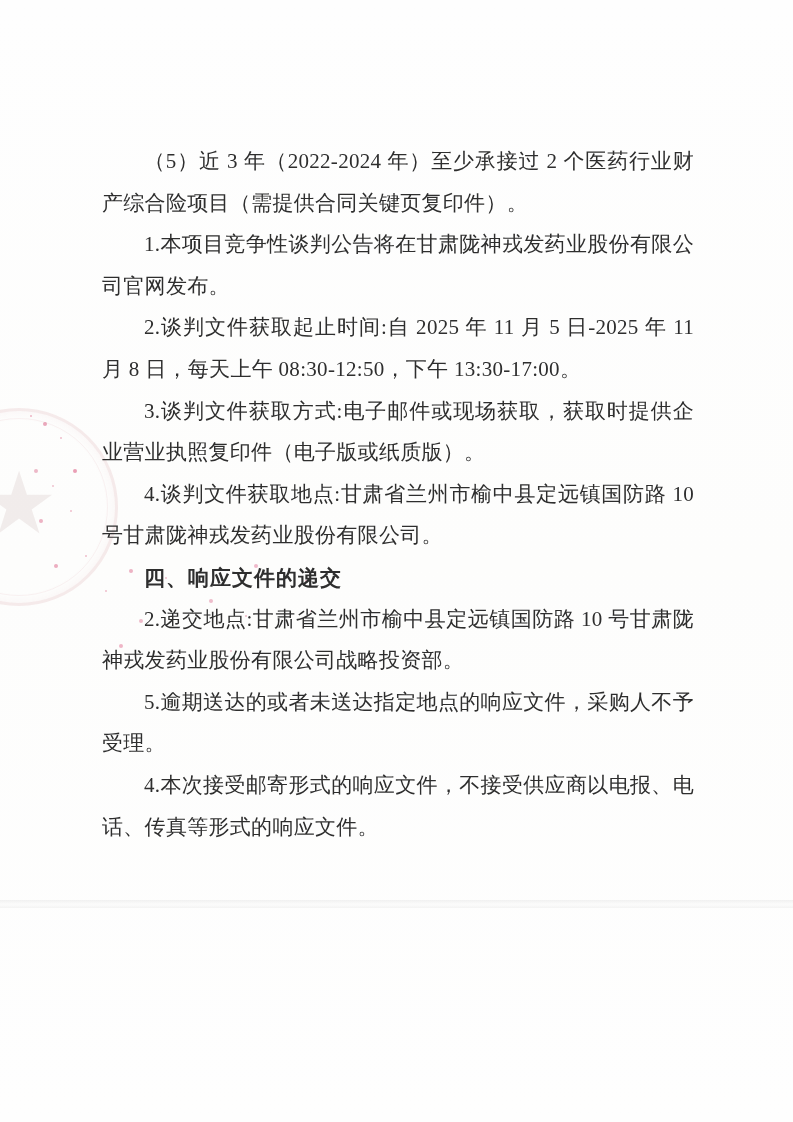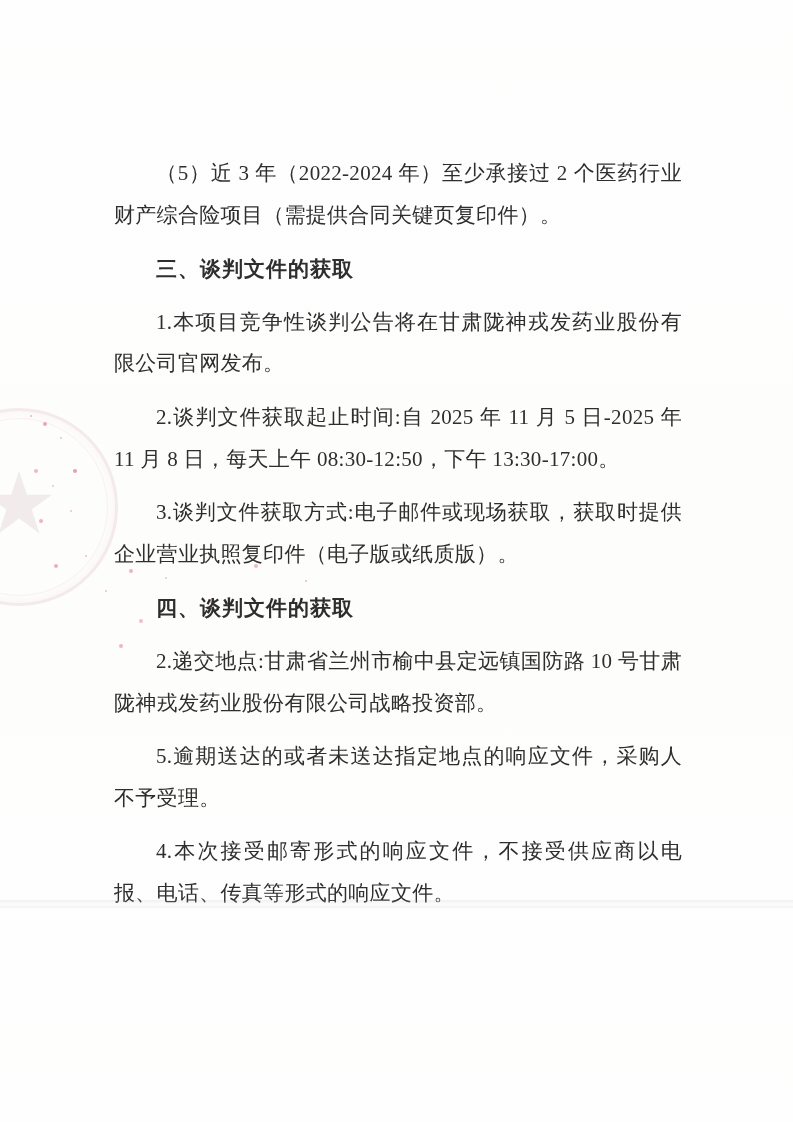--- a/index.html
+++ b/index.html
@@ -19,21 +19,21 @@
     position: absolute;
     left: 102px; top: 141px;
     width: 592px;
     color: #2e2e2e;
     font-size: 21px;
     line-height: 41.6px;
     text-align: justify;
     text-justify: inter-ideograph;
     letter-spacing: 0.3px;
   }
-  .content p { margin: 12px; text-indent: 2em; }
+  .content p { margin: 0; text-indent: 2em; }
   .content p.heading {
     font-weight: bold;
     font-family: "Liberation Sans", "DejaVu Sans", sans-serif;
     letter-spacing: 1px;
   }
   
   .stamp {
     position: absolute;
     left: -80px; top: 408px;
     width: 198px; height: 198px;
@@ -106,25 +106,25 @@
   <div class="stamp">
     <div class="stamp-ring"></div>
     <div class="stamp-ring-inner"></div>
     <div class="stamp-star">★</div>
   </div>
 
   <div class="speckle-field"></div>
 
   <div class="content">
       <p class="para">（5）近 3 年（2022-2024 年）至少承接过 2 个医药行业财产综合险项目（需提供合同关键页复印件）。</p>
-      <p class="heading">三、谈判文件的获取</p>
       <p class="para">1.本项目竞争性谈判公告将在甘肃陇神戎发药业股份有限公司官网发布。</p>
       <p class="para">2.谈判文件获取起止时间:自 2025 年 11 月 5 日-2025 年 11 月 8 日，每天上午 08:30-12:50，下午 13:30-17:00。</p>
       <p class="para">3.谈判文件获取方式:电子邮件或现场获取，获取时提供企业营业执照复印件（电子版或纸质版）。</p>
-      <p class="heading">四、谈判文件的获取</p>
+      <p class="para">4.谈判文件获取地点:甘肃省兰州市榆中县定远镇国防路 10 号甘肃陇神戎发药业股份有限公司。</p>
+      <p class="heading">四、响应文件的递交</p>
       <p class="para">2.递交地点:甘肃省兰州市榆中县定远镇国防路 10 号甘肃陇神戎发药业股份有限公司战略投资部。</p>
       <p class="para">5.逾期送达的或者未送达指定地点的响应文件，采购人不予受理。</p>
       <p class="para">4.本次接受邮寄形式的响应文件，不接受供应商以电报、电话、传真等形式的响应文件。</p>
     </div>
 
   <div class="scan-streak"></div>
 
 </div>
 
 </body></html>

